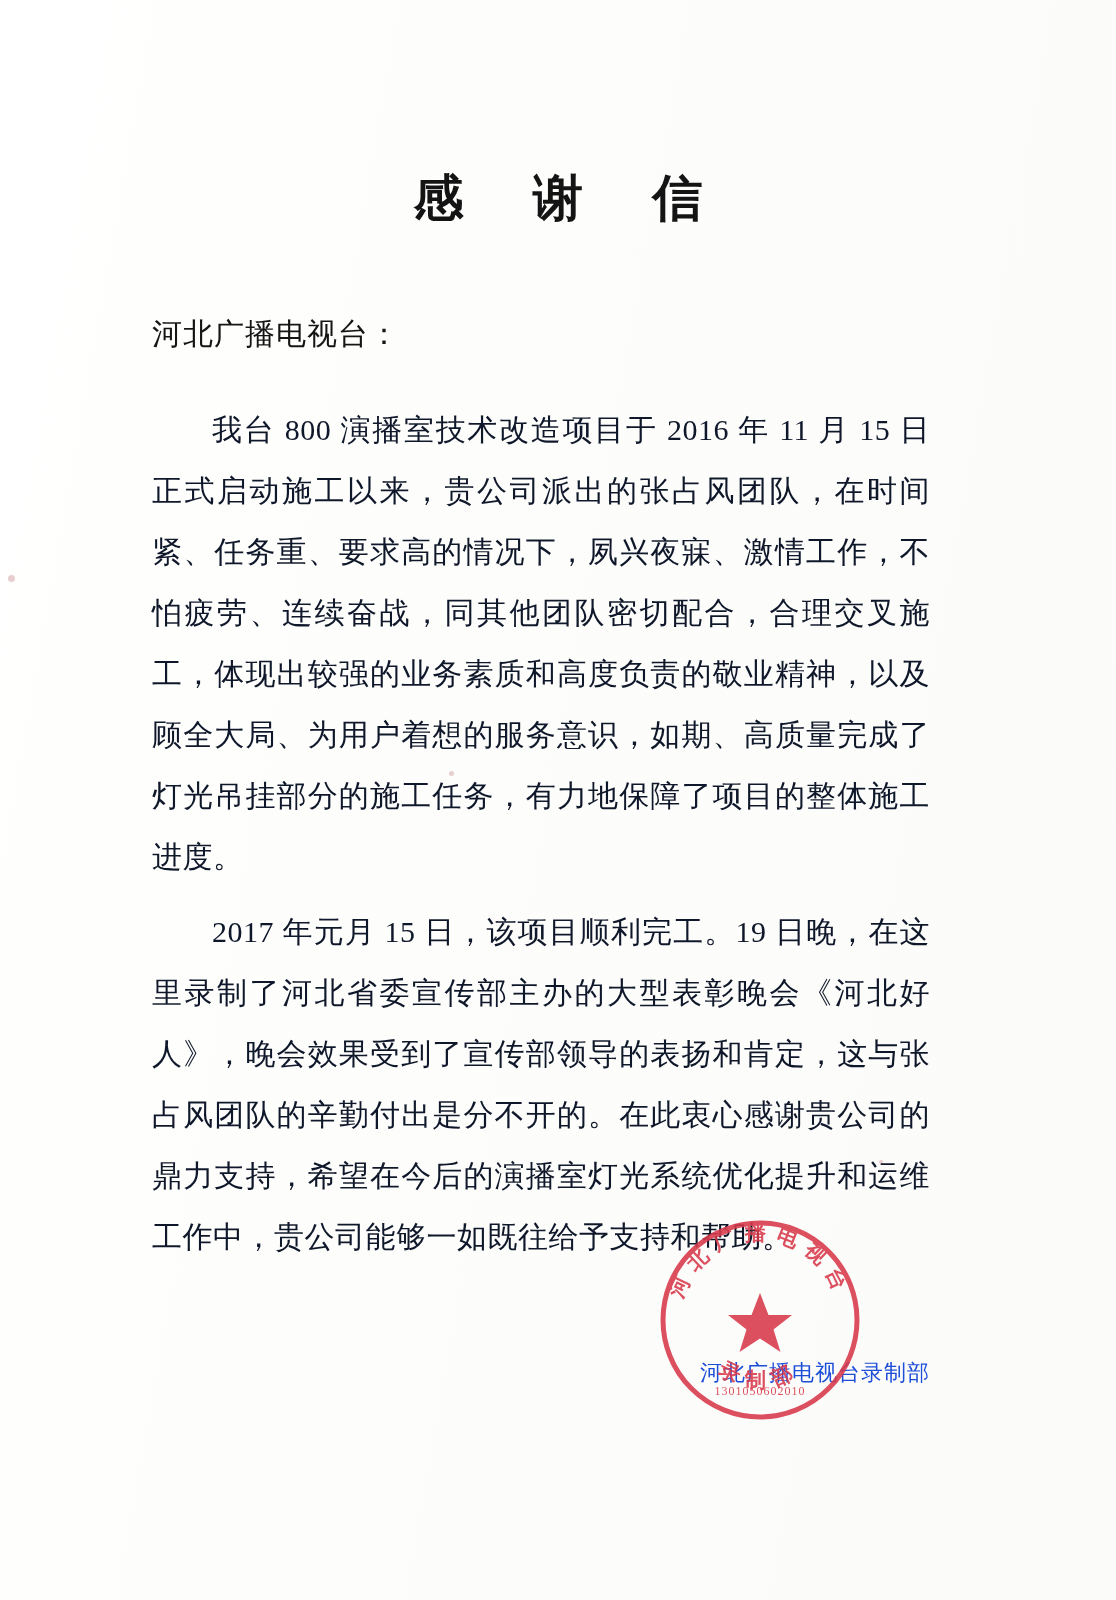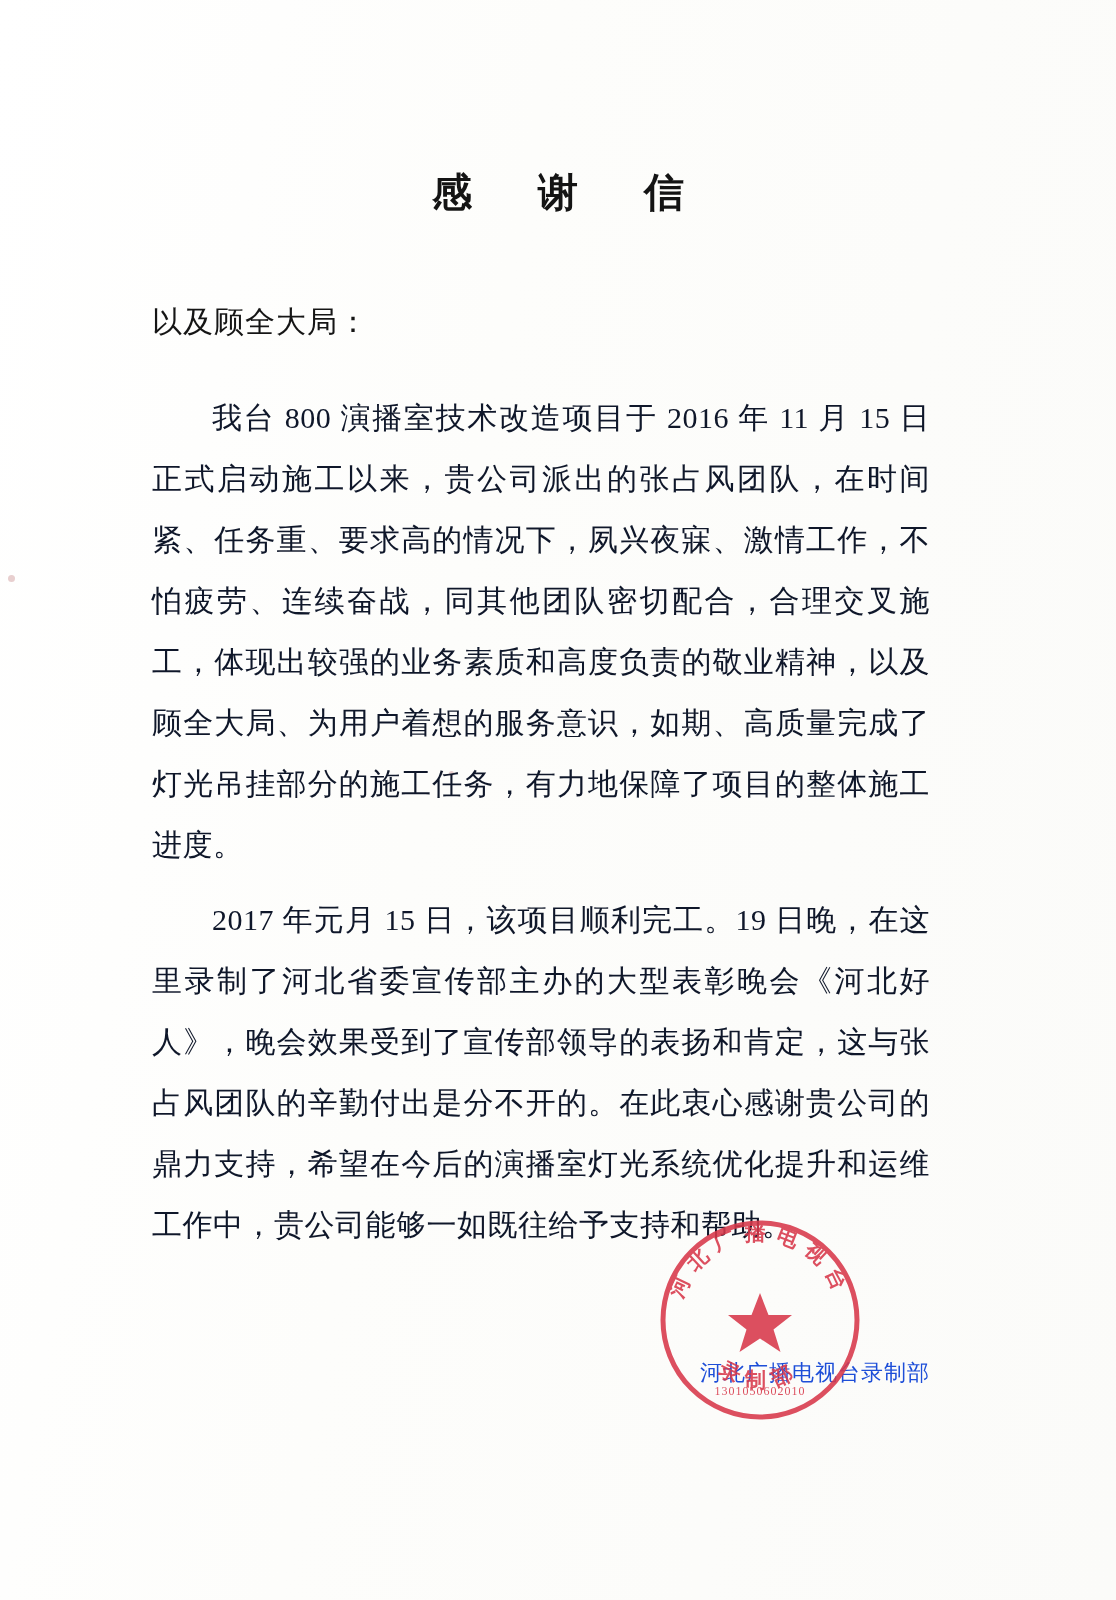--- a/index.html
+++ b/index.html
@@ -28,21 +28,21 @@
   }
   .content {
     position: relative;
     z-index: 2;
     padding: 0;
   }
   .doc-title {
     text-align: center;
     font-family: "DejaVu Serif", "Liberation Serif", serif;
     font-weight: bold;
-    font-size: 40px;
+    font-size: 50px;
     letter-spacing: 26px;
     padding-left: 26px;
     margin-top: 165px;
     color: #141414;
   }
   .salutation {
     margin-top: 82px;
     margin-left: 152px;
     font-size: 30px;
     letter-spacing: 1px;
@@ -123,21 +123,21 @@
 <div class="page">
 
   <div class="speck" style="left:8px; top:575px; width:7px; height:7px;"></div>
   <div class="speck" style="left:449px; top:771px; width:5px; height:5px;"></div>
   <div class="speck" style="left:879px; top:1160px; width:4px; height:4px;"></div>
 
   <div class="content">
 
     <div class="doc-title">感 谢 信</div>
 
-    <div class="salutation">以及顾全大局：</div>
+    <div class="salutation">河北广播电视台：</div>
 
     <div class="body-block">
       <p class="para first">我台 800 演播室技术改造项目于 2016 年 11 月 15 日正式启动施工以来，贵公司派出的张占风团队，在时间紧、任务重、要求高的情况下，夙兴夜寐、激情工作，不怕疲劳、连续奋战，同其他团队密切配合，合理交叉施工，体现出较强的业务素质和高度负责的敬业精神，以及顾全大局、为用户着想的服务意识，如期、高质量完成了灯光吊挂部分的施工任务，有力地保障了项目的整体施工进度。</p>
       <p class="para second">2017 年元月 15 日，该项目顺利完工。19 日晚，在这里录制了河北省委宣传部主办的大型表彰晚会《河北好人》，晚会效果受到了宣传部领导的表扬和肯定，这与张占风团队的辛勤付出是分不开的。在此衷心感谢贵公司的鼎力支持，希望在今后的演播室灯光系统优化提升和运维工作中，贵公司能够一如既往给予支持和帮助。</p>
     </div>
 
   </div>
 
   <div class="seal">
     <svg width="210" height="210" viewBox="0 0 210 210" xmlns="http://www.w3.org/2000/svg">

